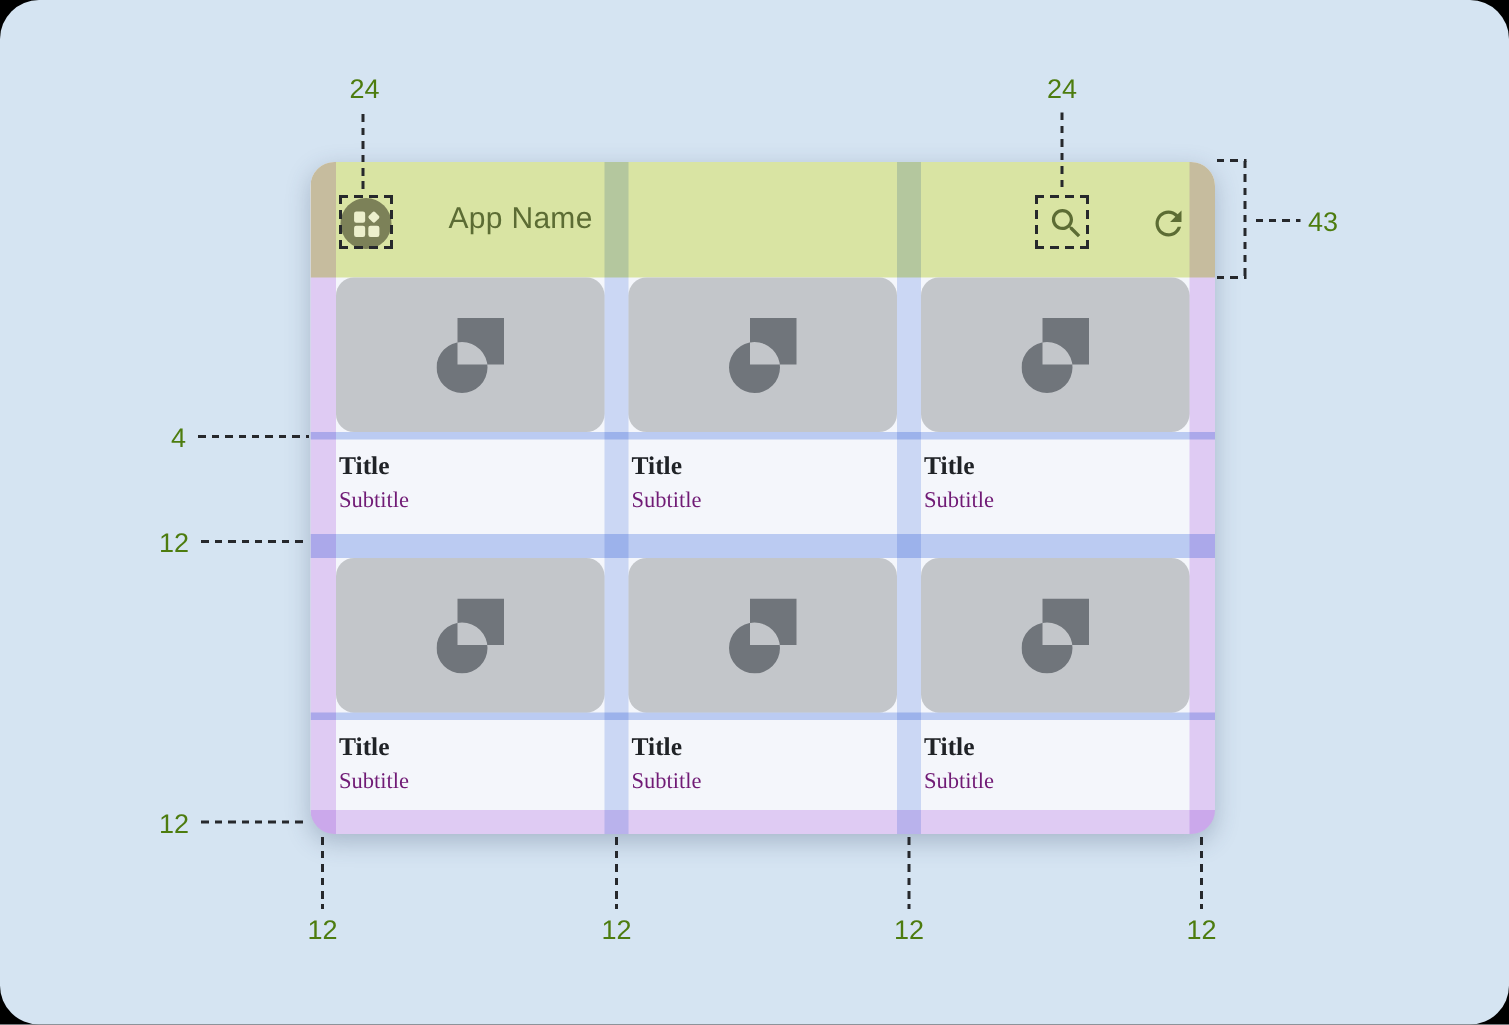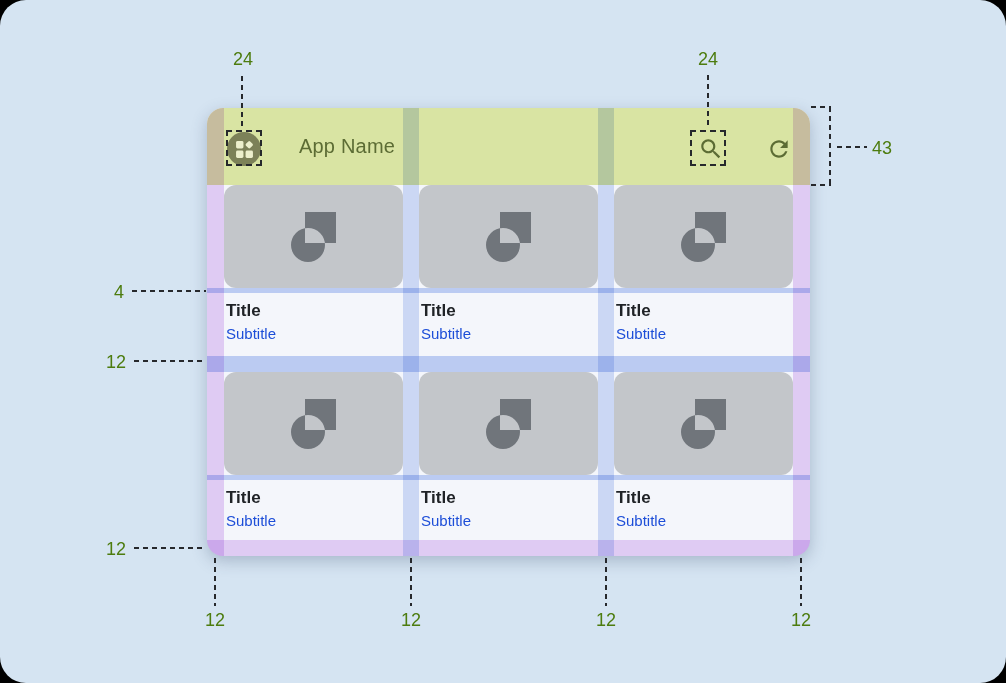--- a/index.html
+++ b/index.html
@@ -33,23 +33,23 @@
   .search-ic{left:491px;}
   .refresh-ic{left:559px;}
 
   .card{position:absolute;width:179px;}
   .col1{left:17px}.col2{left:212px}.col3{left:407px}
   .row1{top:77px}.row2{top:264px}
   .card-img{
     width:179px;height:103px;border-radius:12px;background:#C3C6CA;
     display:flex;align-items:center;justify-content:center;
   }
-  .card-txt{padding:11px 0 0 2px;}
+  .card-txt{padding:11px 0 0 2px;font-family:Liberation Serif, serif;}
   .card-title{font-size:17px;font-weight:700;color:#202327;line-height:23px;}
-  .card-sub{font-size:15px;color:#1d4ed8;line-height:24px;}
+  .card-sub{font-size:15px;color:#701a75;line-height:24px;}
 
   
   .ovl{position:absolute;mix-blend-mode:multiply;pointer-events:none;}
   .m-left {left:0;top:0;width:17px;height:448px;background:#E9D3F7;}
   .m-right{left:586px;top:0;width:17px;height:448px;background:#E9D3F7;}
   .g1{left:196px;top:0;width:16px;height:448px;background:#D4DFF8;}
   .g2{left:391px;top:0;width:16px;height:448px;background:#D4DFF8;}
   .b4a{left:0;top:180px;width:603px;height:5px;background:#C4D3F6;}
   .b12{left:0;top:248px;width:603px;height:16px;background:#C4D3F6;}
   .b4b{left:0;top:367px;width:603px;height:5px;background:#C4D3F6;}

